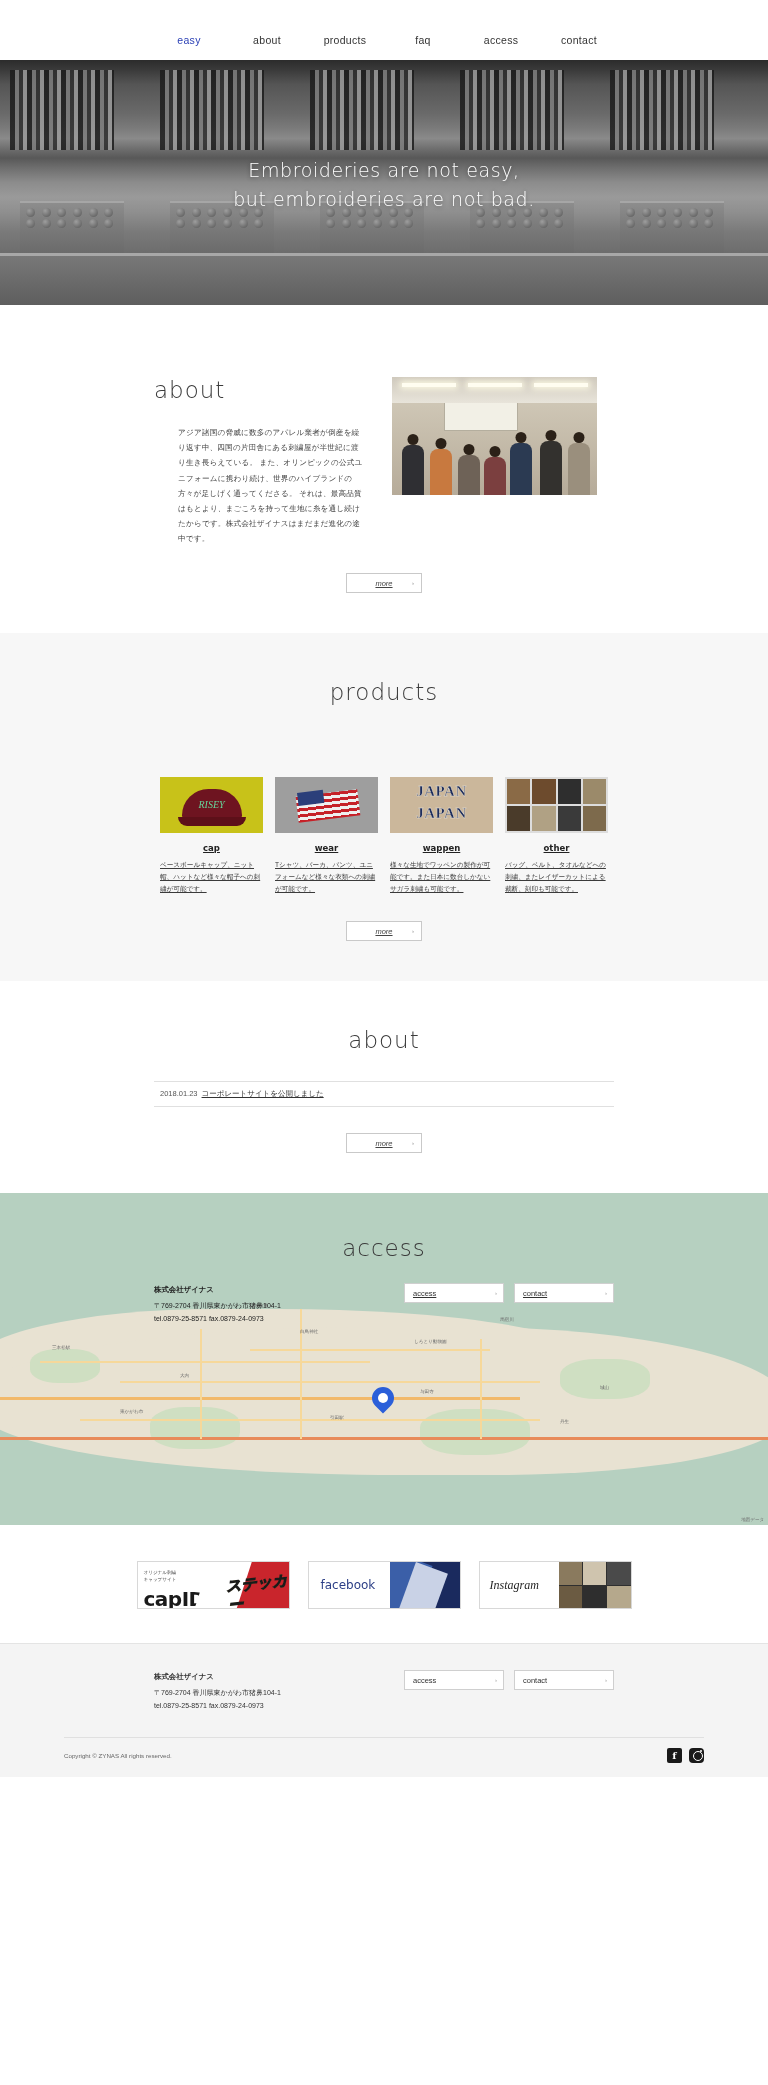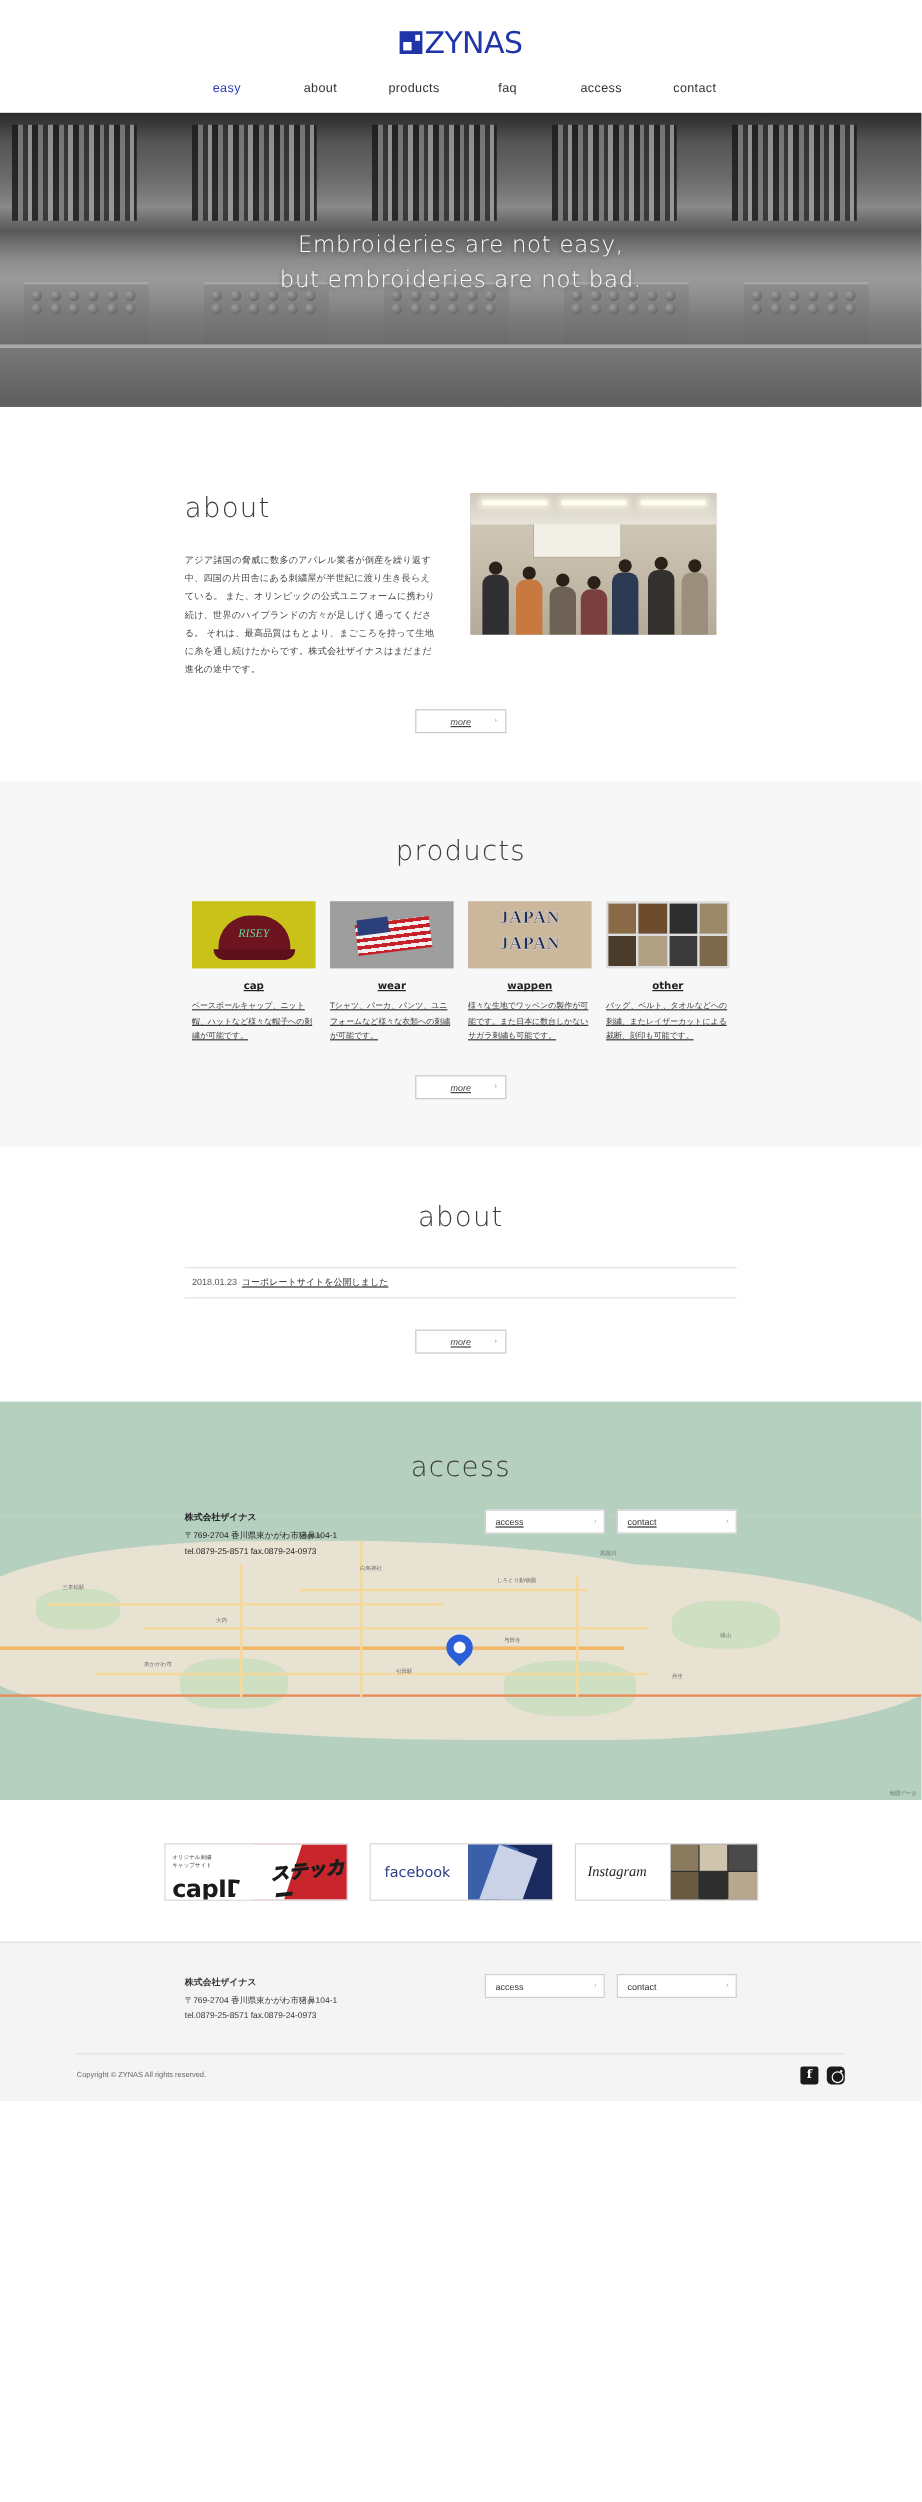--- a/index.html
+++ b/index.html
@@ -171,20 +171,21 @@
   .about-left { width: 210px; }
   .about-left .section-title {
     text-align: left;
     margin-bottom: 22px;
   }
   .about-text {
     font-size: 7.6px;
     line-height: 2.0;
     color: #444;
     letter-spacing: 0.2px;
+    margin-left: 24px;
   }
   .about-photo {
     width: 205px; height: 118px;
     flex: 0 0 205px;
     position: relative;
     overflow: hidden;
     background: #b9ada0;
   }
   .about-photo .ceiling {
     position: absolute; top: 0; left: 0; right: 0; height: 26px;
@@ -241,21 +242,21 @@
   }
 
   
   .products { background: #f7f7f7; }
   .product-grid {
     display: flex;
     justify-content: center;
     gap: 12px;
     margin-top: 28px;
   }
-  .product { width: 103px; }
+  .product { width: 103px; margin-top: 44px; }
   .product-thumb {
     width: 103px; height: 56px;
     overflow: hidden;
     position: relative;
   }
   .p-cap { background: #c8c219; }
   .p-cap .capshape {
     position: absolute; left: 22px; top: 12px;
     width: 60px; height: 32px;
     background: #6e1420;
@@ -561,26 +562,20 @@
   }
   .ic-ig::after {
     content: ""; position: absolute; right: 2.5px; top: 2.5px;
     width: 2px; height: 2px; border-radius: 50%; background: #fff;
   }
 </style>
 </head>
 <body>
 
 <header class="site-header">
-  <div class="logo-wrap">
-    <div class="logo">
-      <span class="logo-mark"></span>
-      <span class="logo-text">ZYNAS</span>
-    </div>
-  </div>
   <nav class="main-nav">
     <a href="#" class="active">easy</a>
     <a href="#">about</a>
     <a href="#">products</a>
     <a href="#">faq</a>
     <a href="#">access</a>
     <a href="#">contact</a>
   </nav>
 </header>
 

